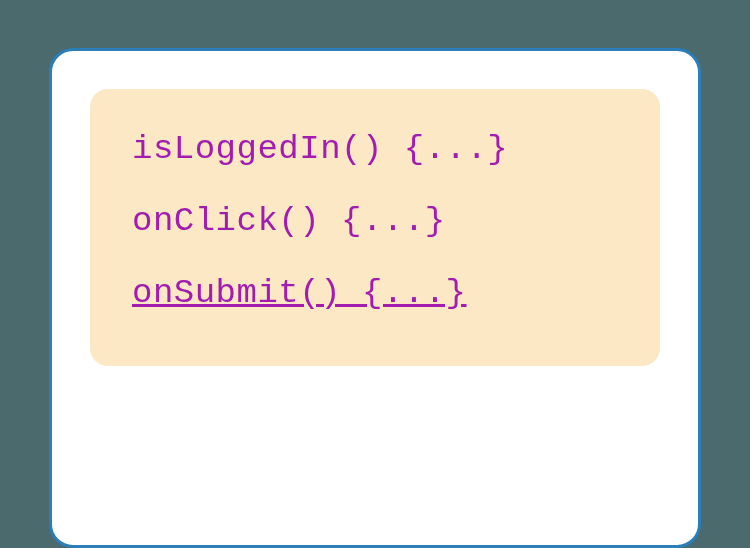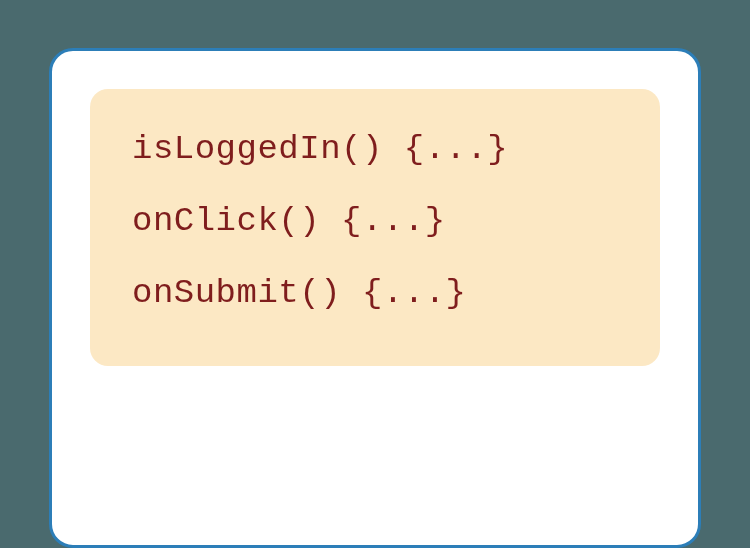--- a/index.html
+++ b/index.html
@@ -27,27 +27,28 @@
       top: 24px;
     }
     .code-block {
       background: #fce8c4;
       border-radius: 18px;
       padding: 38px 42px 42px 42px;
     }
     .code-line {
       font-family: "SFMono-Regular", Consolas, "Liberation Mono", Menlo, Courier, monospace;
       font-size: 34px;
-      color: #7f1d1d;
+      color: #a21caf;
       line-height: 1.3;
       letter-spacing: 0.5px;
       margin-bottom: 28px;
     }
     .code-line:last-child {
       margin-bottom: 8px;
+      text-decoration: underline;
     }
   </style>
 </head>
 <body>
 
 <div class="card">
   <div class="code-block">
     <div class="code-line">isLoggedIn() {...}</div>
     <div class="code-line">onClick() {...}</div>
     <div class="code-line">onSubmit() {...}</div>

